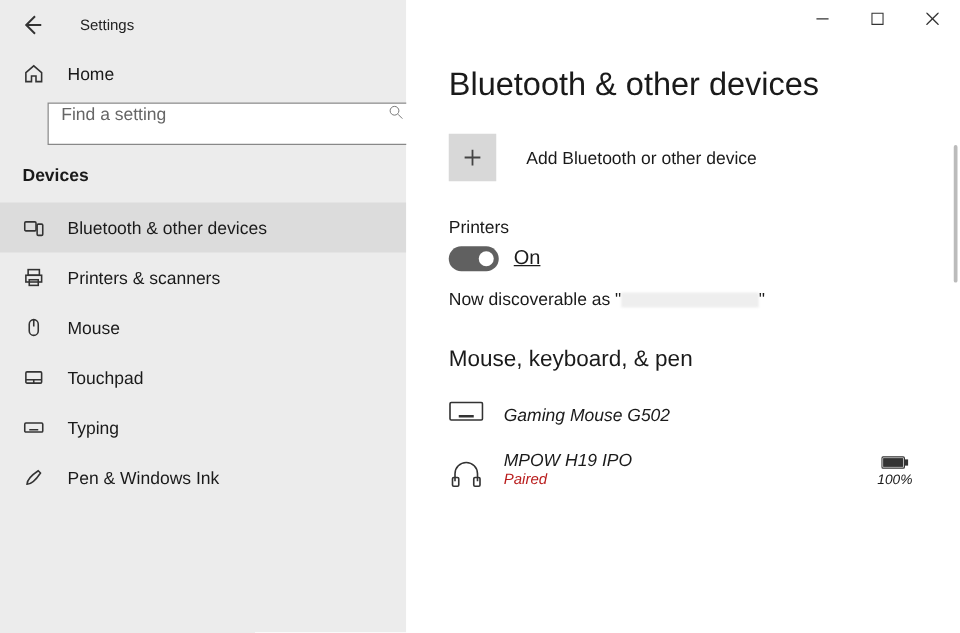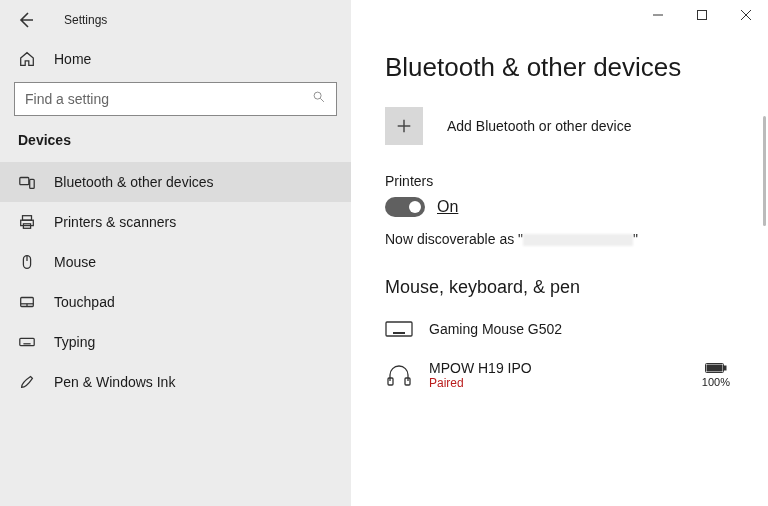--- a/index.html
+++ b/index.html
@@ -1,25 +1,25 @@
 <!DOCTYPE html>
 <html><head>
 <meta charset="utf-8">
 <style>
   * { box-sizing: border-box; margin: 0; padding: 0; }
   html, body { width: 768px; height: 506px; font-family: "Segoe UI", sans-serif; overflow: hidden; background: #fff; color: #1a1a1a; }
   .window { display: flex; width: 100%; height: 100%; }
-  .sidebar { width: 351px; background: #ececec; padding: 0; display: flex; flex-direction: column; }
+  .sidebar { width: 325px; background: #ececec; padding: 0; display: flex; flex-direction: column; }
   .titlebar-left { display: flex; align-items: center; height: 40px; padding-left: 16px; gap: 28px; }
   .title { font-size: 12px; color: #222; }
   .back-btn { width: 20px; height: 20px; display: flex; align-items: center; justify-content: center; }
   .home-row { display: flex; align-items: center; gap: 18px; padding: 10px 18px 14px 18px; }
   .home-label { font-size: 14px; text-align: center; }
   .search-row { padding: 0 14px 16px 14px; }
-  .search-box { width: 100%; height: 34px; border: 1px solid #888; background: #fff; display: flex; align-items: center; padding: 0 10px; }
+  .search-box { width: 100%; height: 34px; border: 1px solid #888; background: #fff; display: flex; align-items: flex-start; padding: 0 10px; margin-left: 24px; }
   .search-input { flex: 1; border: none; outline: none; font-size: 14px; color: #555; background: transparent; }
   .search-input::placeholder { color: #666; font-style: normal; }
   .category { font-weight: 600; font-size: 14px; padding: 0 26px 14px 18px; }
   .nav { display: flex; flex-direction: column; }
   .nav-item { display: flex; align-items: center; gap: 18px; padding: 11px 18px; font-size: 14px; cursor: default; }
   .nav-item.selected { background: #dcdcdc; }
   .icon-slot { width: 18px; height: 18px; display: flex; align-items: center; justify-content: center; }
   .icon-slot svg { width: 18px; height: 18px; stroke: #333; fill: none; stroke-width: 1.4; }
   .main { flex: 1; position: relative; background: #fff; padding: 0 30px 0 34px; }
   .titlebar-right { position: absolute; top: 0; right: 0; display: flex; }
@@ -31,21 +31,21 @@
   .add-tile svg { width: 18px; height: 18px; stroke: #444; stroke-width: 1.6; }
   .add-label { font-size: 14px; }
   .sub-heading { font-size: 14px; margin-bottom: 8px; }
   .toggle-row { display: flex; align-items: center; gap: 12px; margin-bottom: 14px; }
   .toggle { width: 40px; height: 20px; border-radius: 10px; background: #606060; position: relative; }
   .toggle-knob { width: 12px; height: 12px; border-radius: 50%; background: #fff; position: absolute; top: 4px; right: 4px; }
   .toggle-label { font-size: 16px; text-decoration: underline; }
   .discover { font-size: 14px; margin-bottom: 30px; }
   .blurred { display: inline-block; width: 110px; height: 12px; background: linear-gradient(#eee,#eee); filter: blur(1px); vertical-align: middle; }
   .section-head { font-size: 18px; font-weight: 400; margin-bottom: 14px; }
-  .dev-item { display: flex; align-items: center; gap: 16px; padding: 6px 0 14px 0; }
+  .dev-item { display: flex; align-items: flex-end; gap: 16px; padding: 6px 0 14px 0; font-style: italic; }
   .dev-icon { width: 28px; height: 22px; display: flex; align-items: center; justify-content: center; }
   .dev-icon svg { stroke: #333; fill: none; stroke-width: 1.3; }
   .dev-text { display: flex; flex-direction: column; }
   .dev-name { font-size: 14px; }
   .dev-status { font-size: 12px; color: #b91c1c; }
   .batt { margin-left: auto; display: flex; flex-direction: column; align-items: center; margin-right: 8px; }
   .batt svg { stroke: #333; fill: #333; }
   .batt-txt { font-size: 11px; margin-top: 2px; }
   .scroll-hint { position: absolute; right: 2px; top: 116px; width: 3px; height: 110px; background: #bbb; border-radius: 2px; }
 </style>

